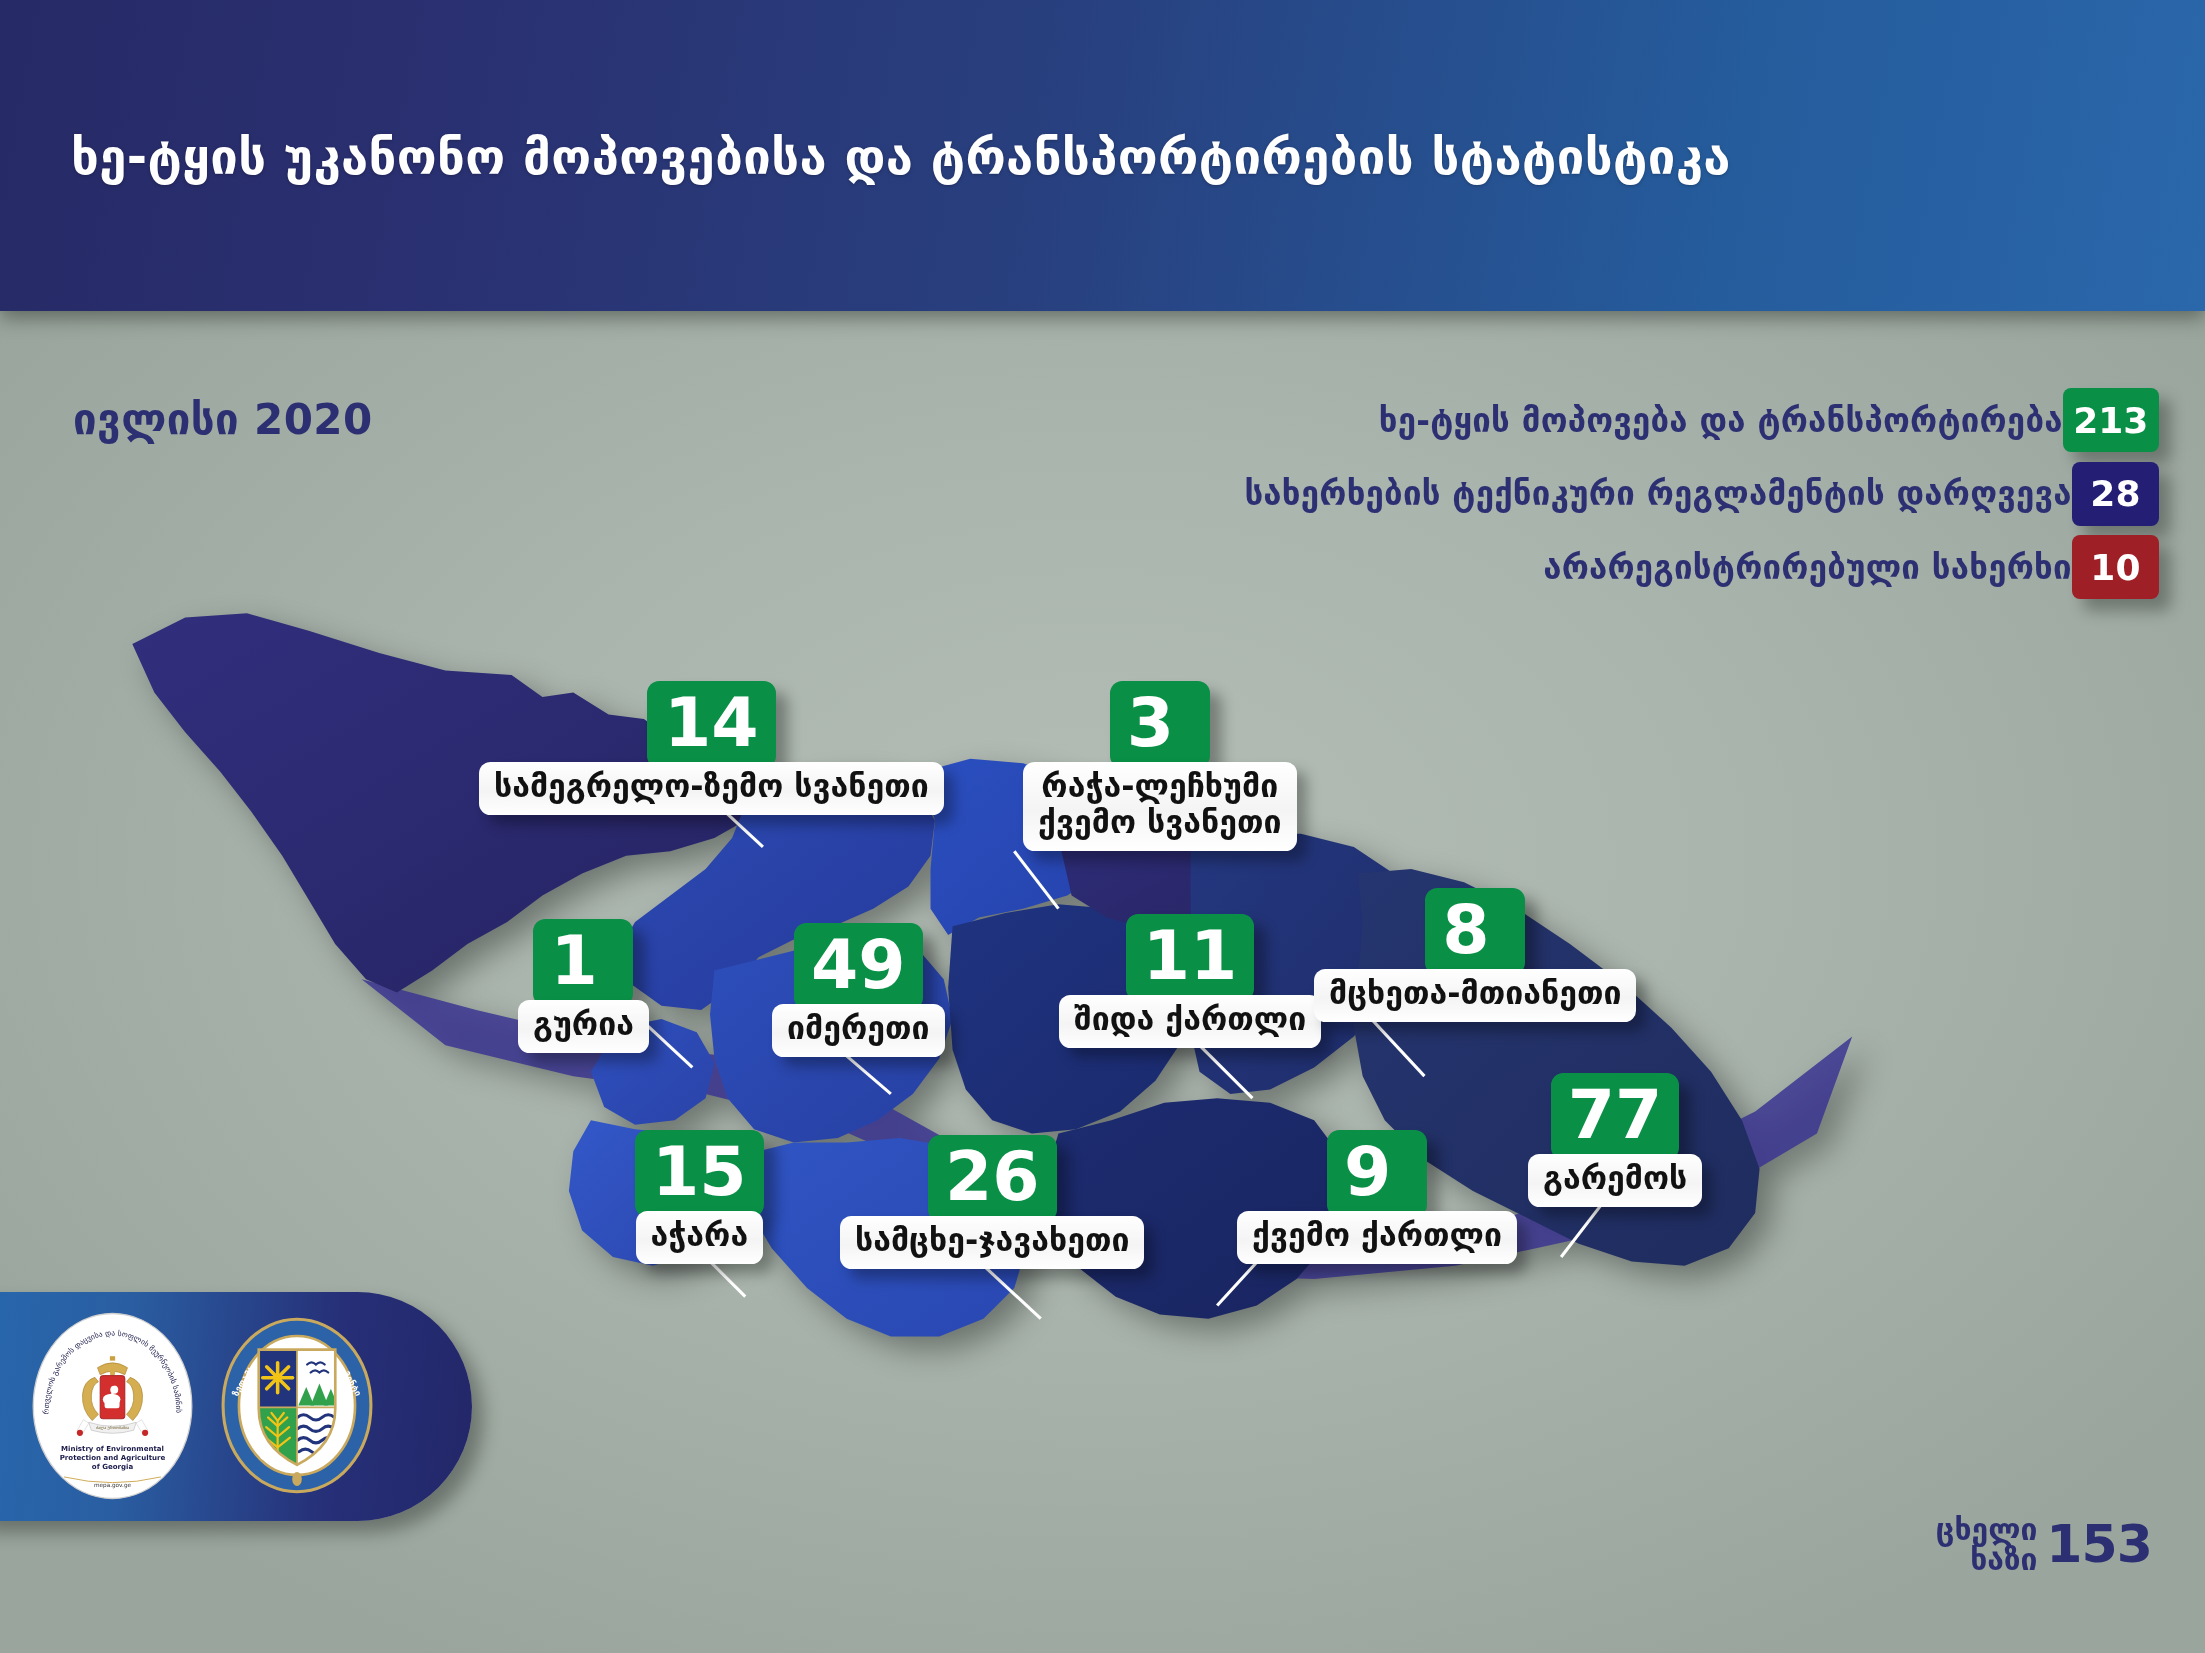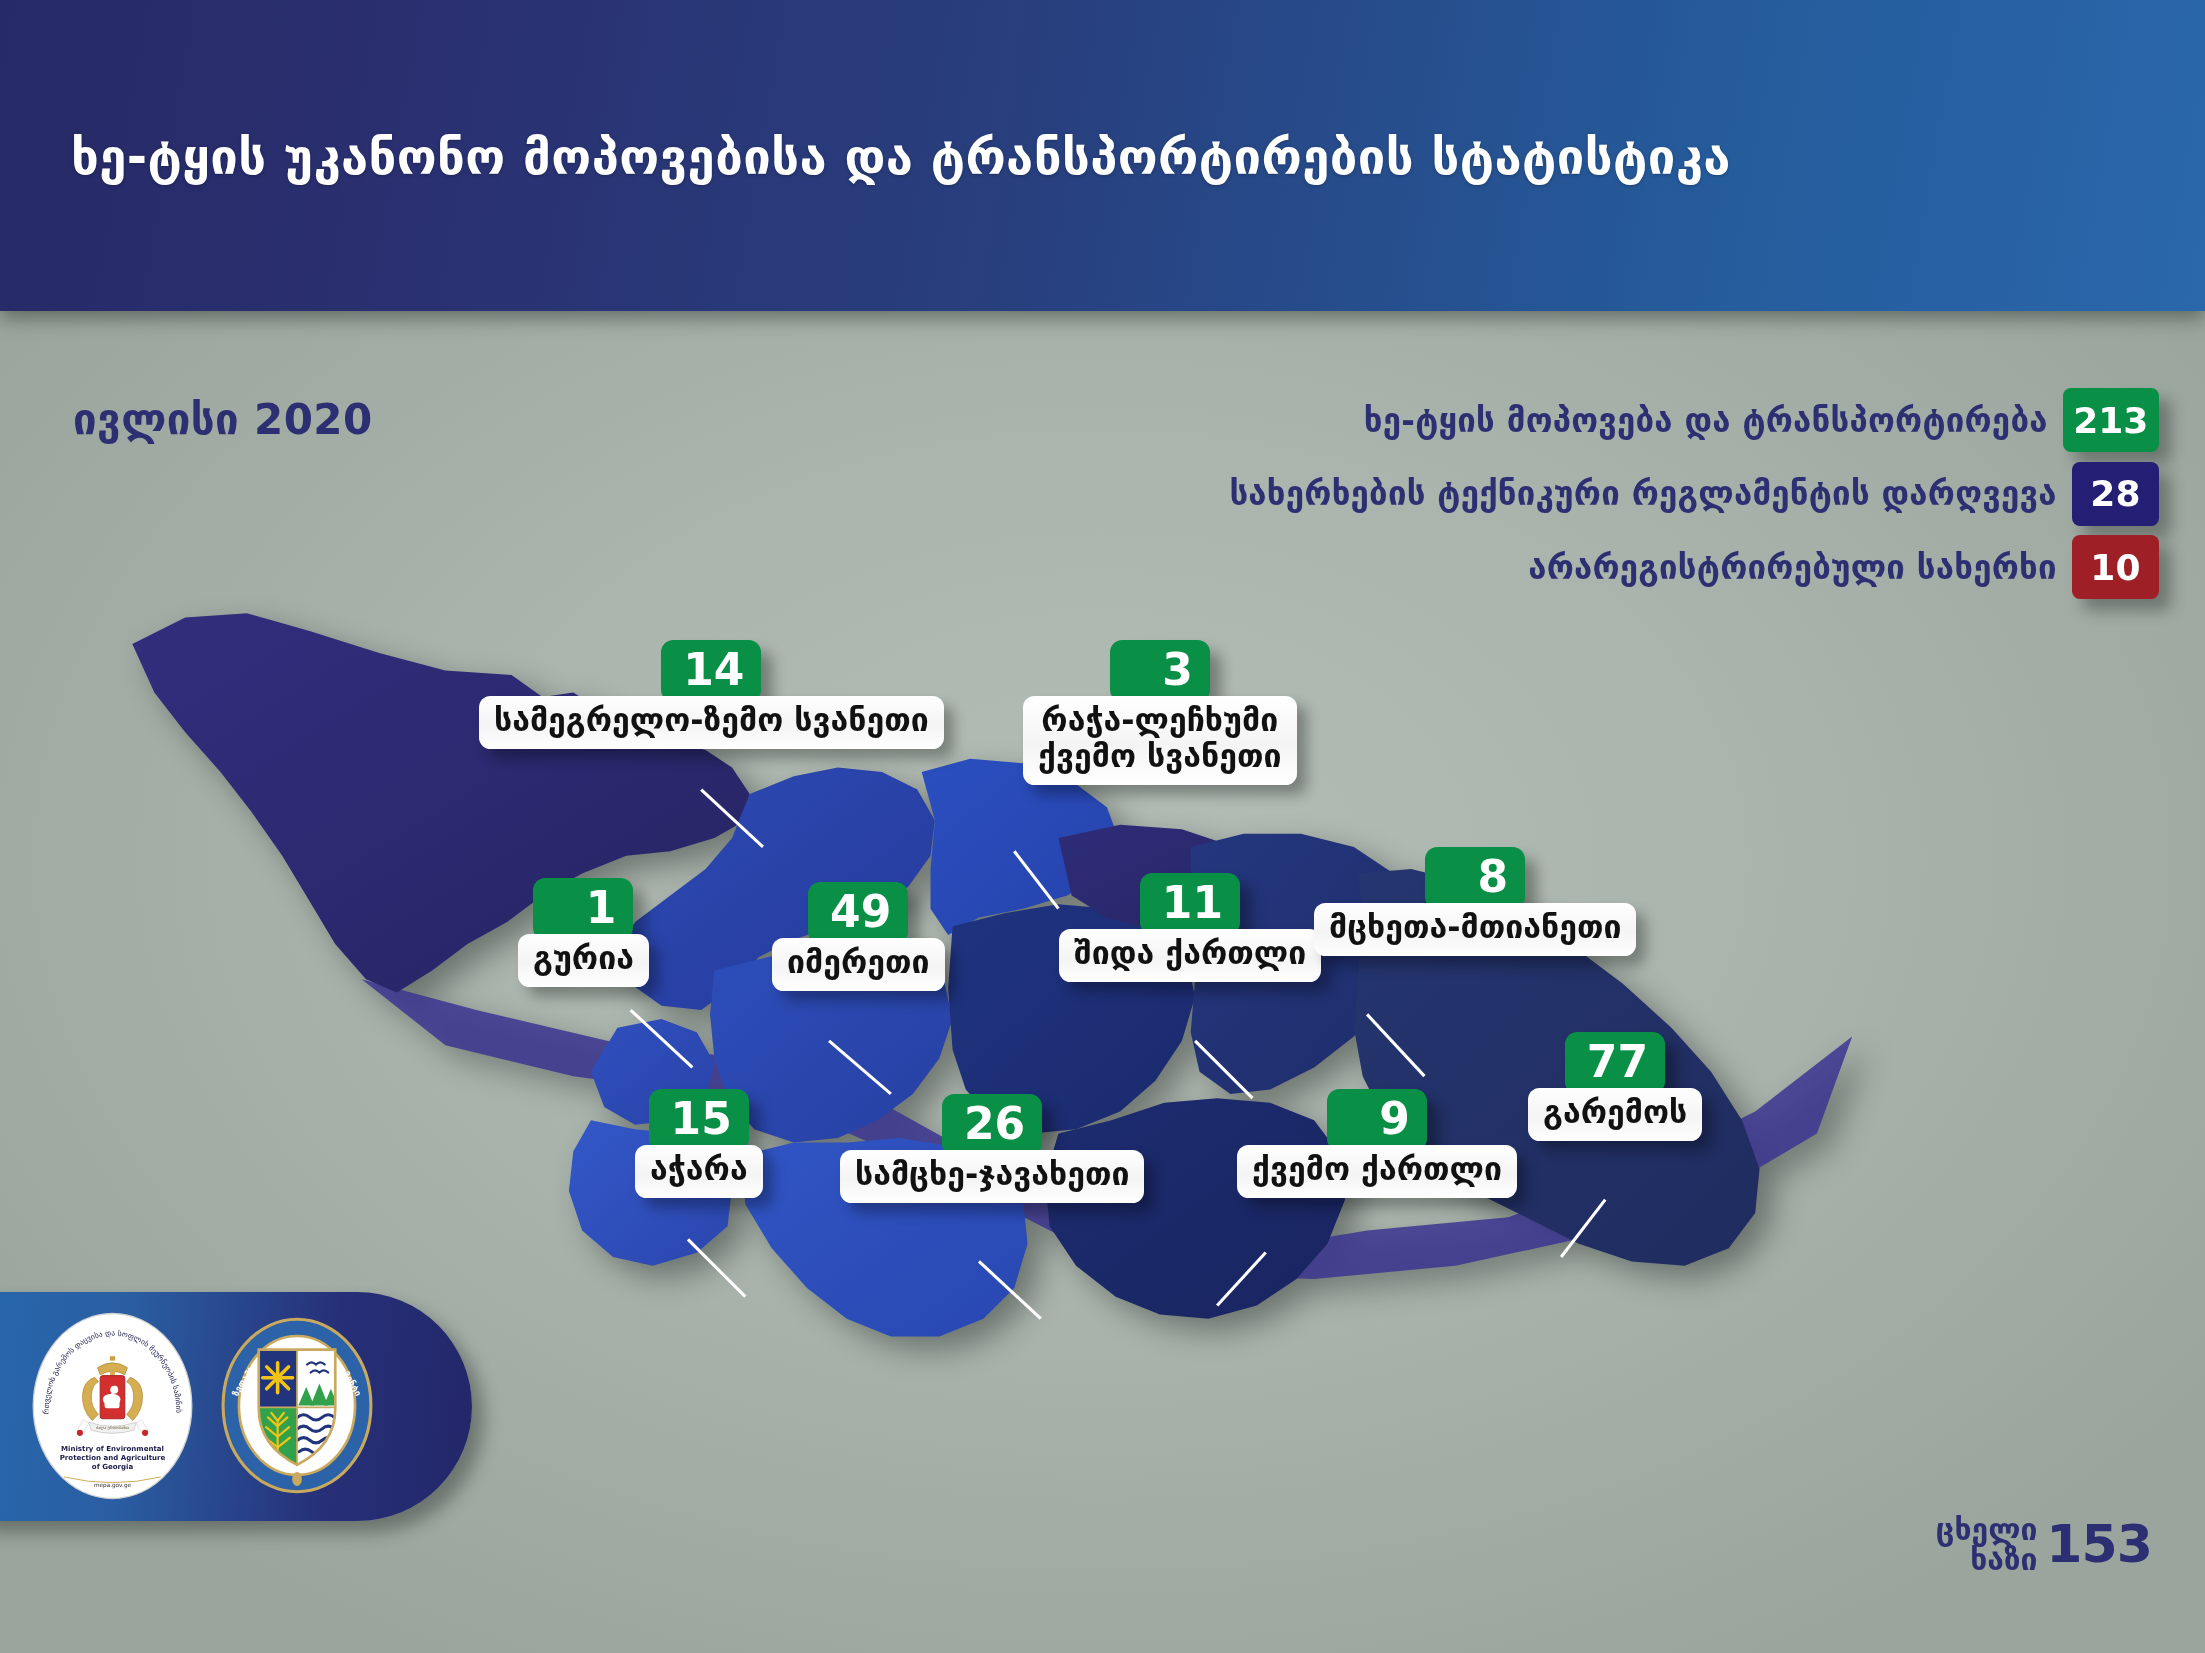--- a/index.html
+++ b/index.html
@@ -44,21 +44,21 @@
     position:absolute;right:46px;top:388px;width:1226px;
     z-index:5;
     display:flex;flex-direction:column;align-items:flex-end;gap:9.7px;
   }
   .legend-row{
     display:flex;align-items:center;justify-content:flex-end;
     width:100%;
   }
   .legend-text{
     color:#2c2f72;font-size:33px;font-weight:700;letter-spacing:0.2px;
-    white-space:nowrap;text-align:right;padding-right:15px;
+    white-space:nowrap;text-align:right;
   }
   .legend-badge{
     min-width:66px;height:64px;
     display:flex;align-items:center;justify-content:center;
     border-radius:8px;
     color:#fff;font-size:36px;font-weight:700;
     padding:0 10.6px;
     box-shadow:11.5px 11.5px 15px rgba(0,0,0,.30);
   }
   
@@ -69,25 +69,26 @@
   #map-svg{width:100%;height:100%;display:block;
     filter:drop-shadow(15px 13.2px 15px rgba(0,0,0,.35));}
   
   .marker{
     position:absolute;z-index:4;
     display:flex;flex-direction:column;align-items:center;
   }
   .marker-count{
     background:#0a9046;color:#fff;
     border-radius:12.3px;
-    font-size:44px;font-weight:700;
+    font-size:68px;font-weight:700;
     min-width:66px;
     padding:7px 17px 9.7px;
-    text-align:right;line-height:1.04;
+    text-align:left;line-height:1.04;
     box-shadow:11.5px 11.5px 14px rgba(0,0,0,.32);
+    margin-top:41px;
   }
   .marker-name{
     background:linear-gradient(180deg,#ffffff 0%,#f4f4f4 55%,#ffffff 100%);
     color:#111;
     border-radius:11.5px;
     font-size:32px;font-weight:700;
     padding:7px 15px 9.7px;
     margin-top:-6.2px;
     text-align:center;line-height:1.12;
     white-space:pre-line;

